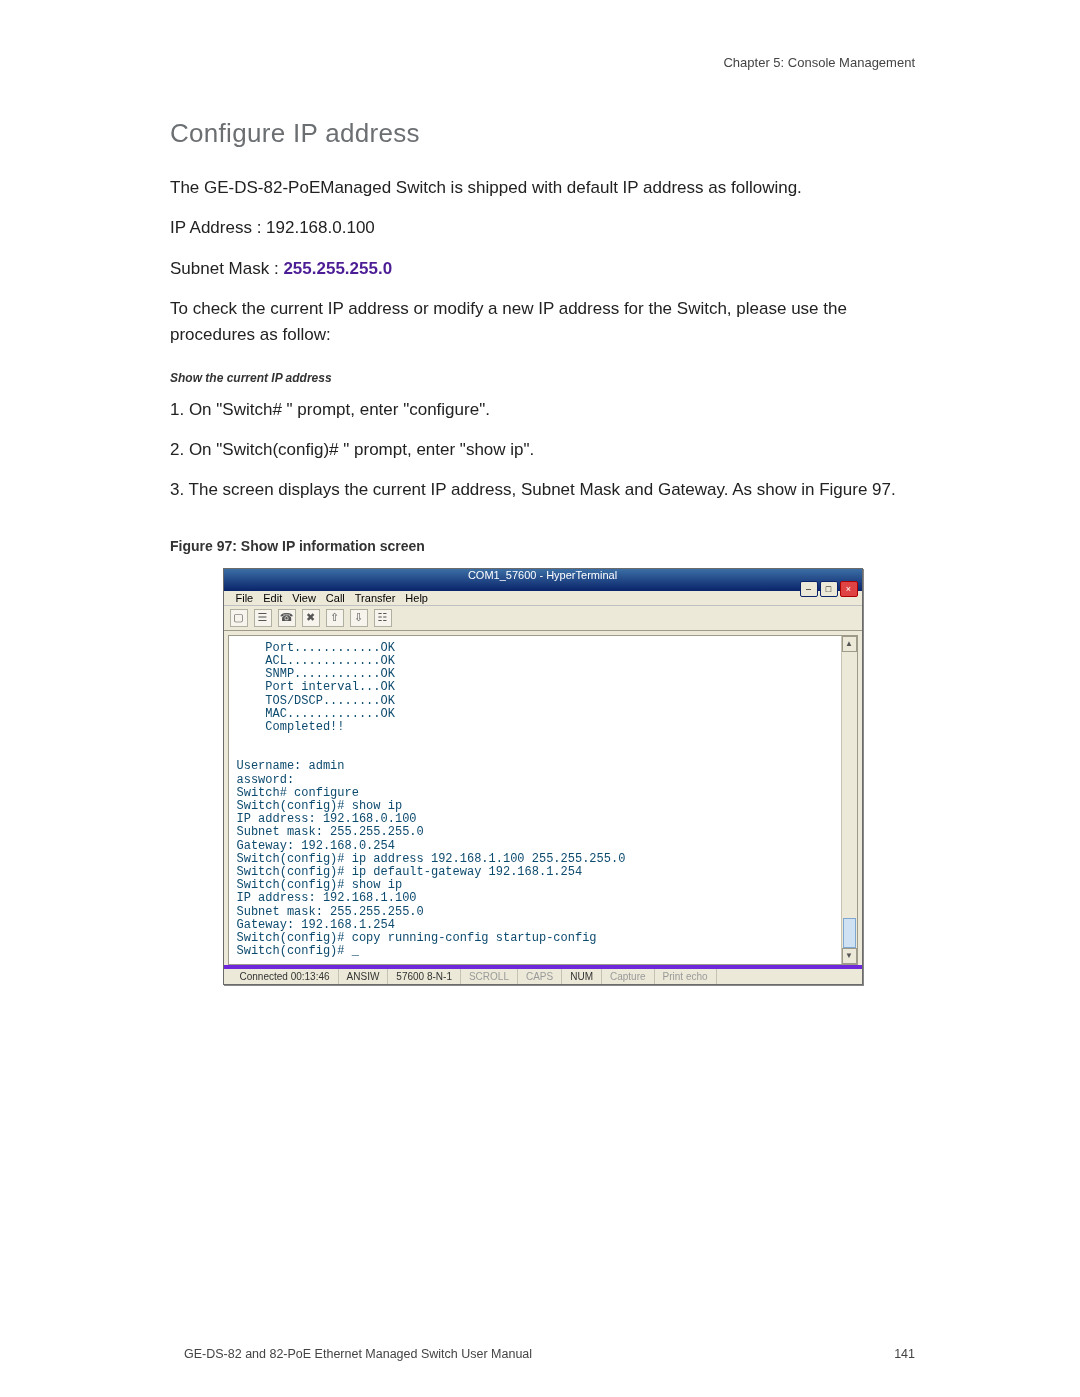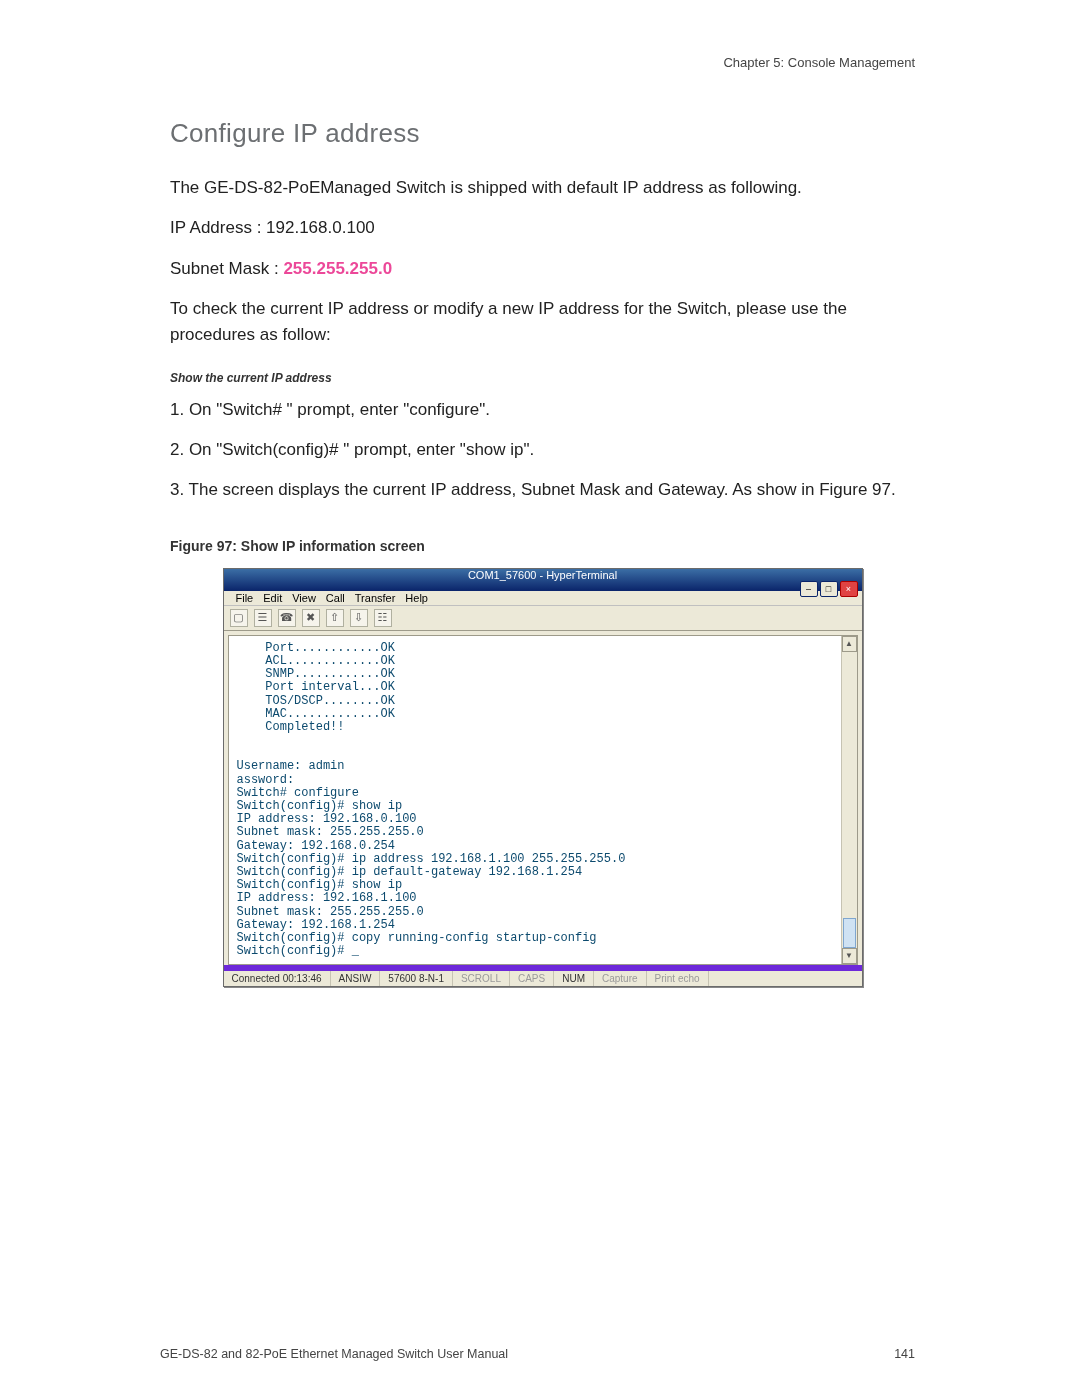--- a/index.html
+++ b/index.html
@@ -29,21 +29,21 @@
     margin: 0 0 26px 0;
     letter-spacing: 0.3px;
   }
   p.body-text {
     font-size: 17px;
     line-height: 1.55;
     color: #222;
     margin: 0 0 14px 0;
   }
   p.subnet-line { margin-bottom: 14px; }
-  .bold { font-weight: 700; color:#ec4899; }
+  .bold { font-weight: 700; color:#4c1d95; }
   h3.section-sub {
     font-size: 12px;
     font-weight: 700;
     color: #333;
     margin: 22px 0 12px 0;
     font-style: italic;
   }
   .fig-caption {
     font-size: 14px;
     font-weight: 700;
@@ -159,34 +159,35 @@
   .sb-thumb {
     height:30px;
     background:#cfe2f3;
     border:1px solid #7fa6cf;
     margin:0 1px;
   }
   .ht-statusbar {
     display:flex;
     font-size:10px;
     background:#ece9d8;
-    border-top:6px solid #6d28d9;
+    border-top:4px solid #6d28d9;
+    padding-left:8px;
   }
   .ht-statusbar .cell {
     border-right:1px solid #c6c3b3;
     padding:2px 8px;
     color:#333;
     white-space:nowrap;
   }
   .ht-statusbar .cell.dim { color:#9a9a9a; }
 
   .footer {
     position: absolute;
     bottom: 36px;
-    left: 160px;
+    left: 184px;
     right: 165px;
     display:flex;
     justify-content: space-between;
     font-size: 12.5px;
     color:#444;
   }
 </style>
 </head>
 <body>
 

